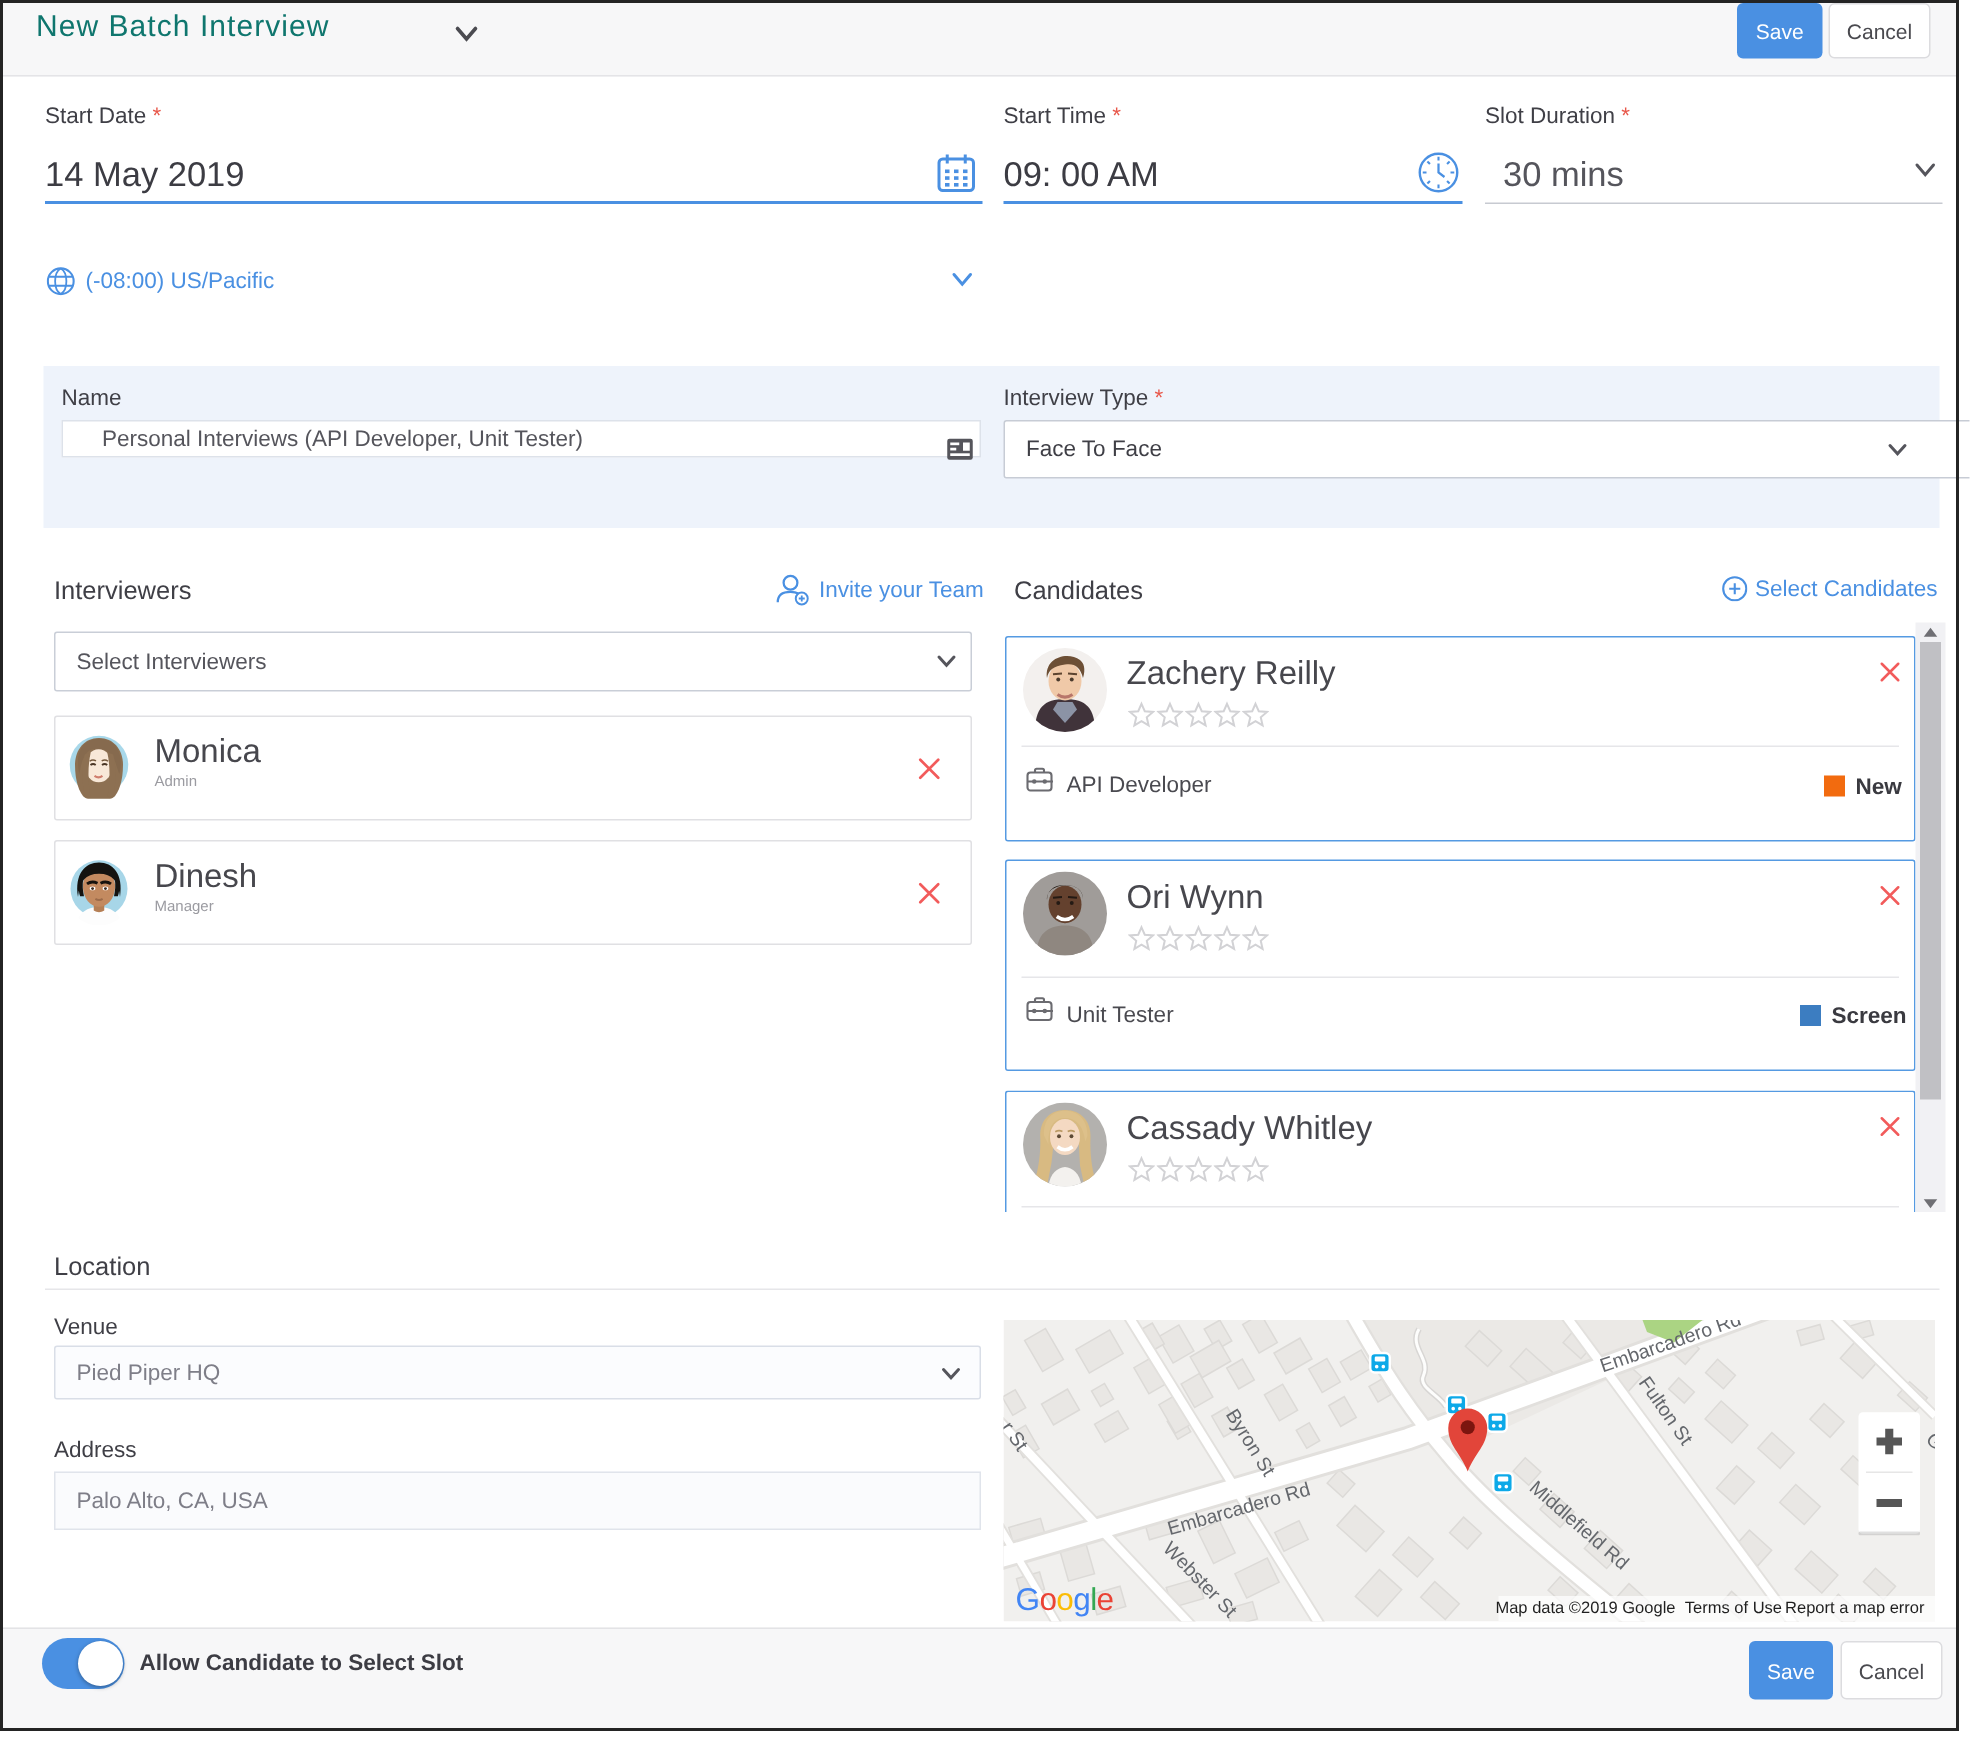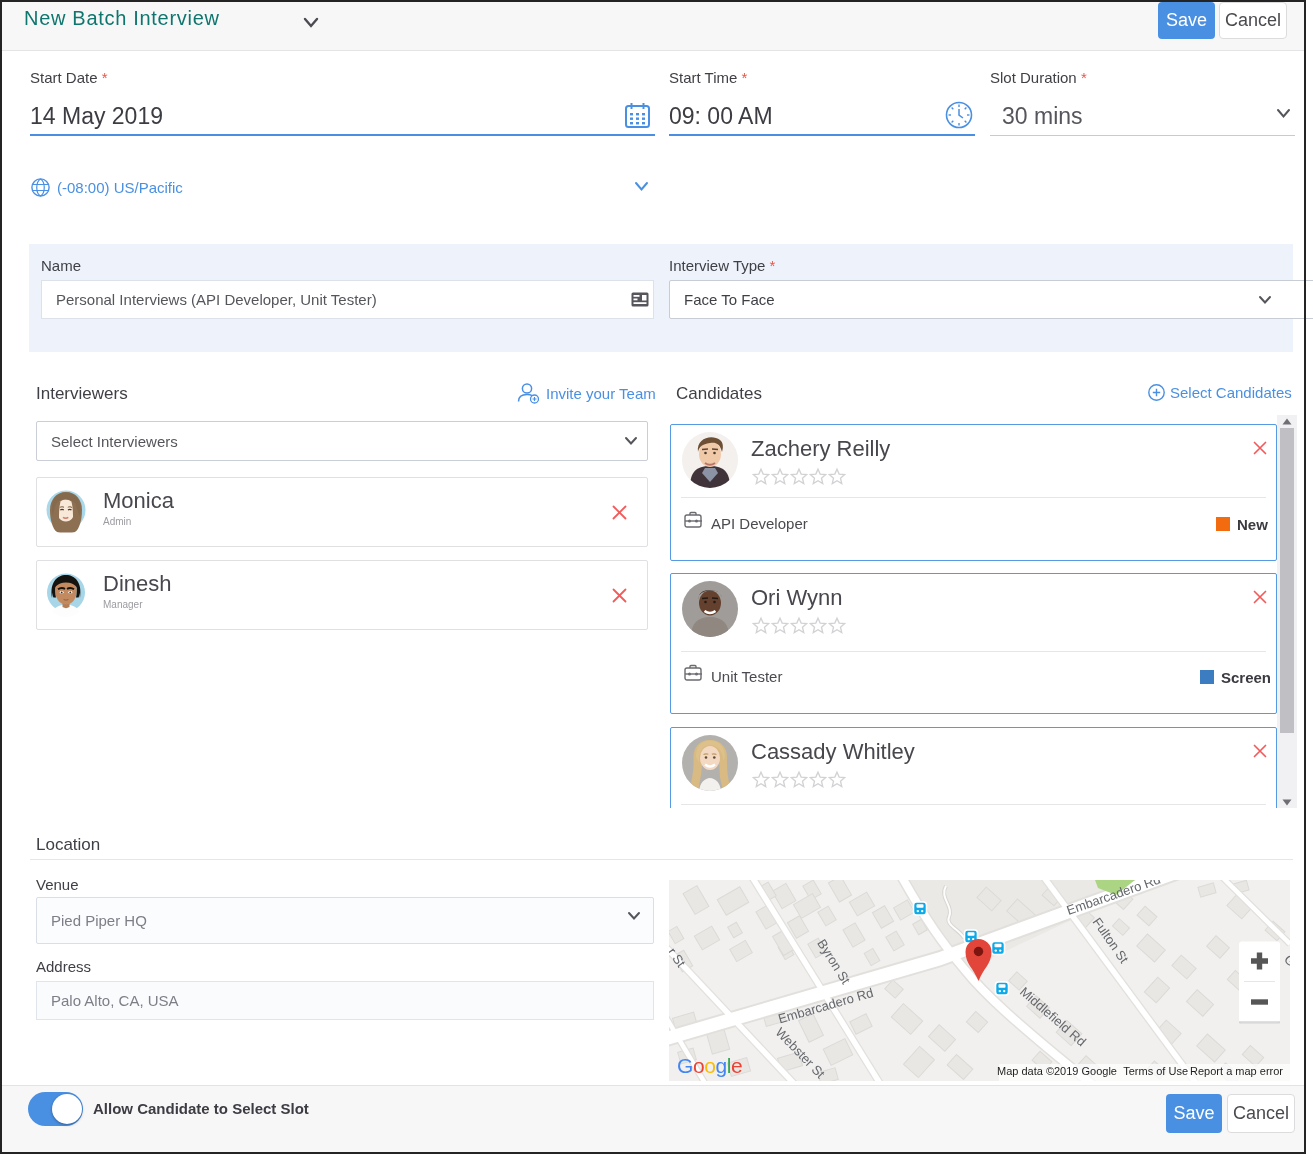--- a/index.html
+++ b/index.html
@@ -1,21 +1,21 @@
 <!DOCTYPE html>
 <html><head>
 <meta charset="utf-8">
 <style>
 *{margin:0;padding:0;box-sizing:border-box}
 body{width:1313px;height:1161px;background:#fff;font-family:"Liberation Sans",sans-serif;position:relative;overflow:hidden}
 .abs{position:absolute}
 .frame{position:absolute;left:0;top:0;width:1306px;height:1154px;border:2px solid #242424;pointer-events:none;z-index:50}
 .topbar{position:absolute;left:2px;top:2px;width:1302px;height:49px;background:#f7f7f8;border-bottom:1px solid #e4e4e7}
 .title{position:absolute;left:24px;top:7px;font-size:20px;letter-spacing:0.7px;color:#0f766e}
-.btn{position:absolute;border-radius:4px;font-size:18px;text-align:right;display:flex;align-items:center;justify-content:center}
+.btn{position:absolute;border-radius:4px;font-size:14px;text-align:right;display:flex;align-items:center;justify-content:center}
 .btn-blue{background:#4a90e2;color:#fff}
 .btn-white{background:#fff;color:#4a4a4f;border:1px solid #dcdcdf}
 .lbl{position:absolute;font-size:15px;font-weight:400;color:#3f3f46}
 .red{color:#e8574a}
 .val{position:absolute;font-size:23px;color:#3c3c43}
 .ul-blue{position:absolute;height:2px;background:#4a90e2}
 .ul-gray{position:absolute;height:1px;background:#c7cad1}
 .band{position:absolute;left:29px;top:244px;width:1264px;height:108px;background:#eef3fb}
 .input{position:absolute;background:#fff;border:1px solid #dde2ea;display:flex;align-items:center;font-size:15px;color:#55555c}
 .select{position:absolute;background:#fff;border:1px solid #c7ccd5;border-radius:2px;display:flex;align-items:center;font-size:15px;color:#3f3f46}
@@ -94,21 +94,21 @@
       <path d="M9.5 1 C4.5 3.8 4.5 15.2 9.5 18 M9.5 1 C14.5 3.8 14.5 15.2 9.5 18 M1.6 6.5 L17.4 6.5 M1.6 12.5 L17.4 12.5" stroke-width="1.2"></path>
     </g>
   </svg>
 <div class="abs" style="left:57px;top:179px;font-size:15px;color:#4a90e2">(-08:00) US/Pacific</div>
 <svg class="abs" style="left:634px;top:181px" width="15" height="11" viewBox="0 0 15 11">
     <path d="M2 2 L7.5 8.5 L13 2" fill="none" stroke="#4a90e2" stroke-width="2" stroke-linecap="round"></path>
   </svg>
 
 <div class="band"></div>
 <div class="lbl" style="left:41px;top:257px">Name</div>
-<div class="input" style="left:41px;top:280px;width:613px;height:39px;padding-left:14px">Personal Interviews (API Developer, Unit Tester)</div>
+<div class="input" style="left:41px;top:280px;width:613px;height:25px;padding-left:26px">Personal Interviews (API Developer, Unit Tester)</div>
 <svg class="abs" style="left:631px;top:292px" width="18" height="15" viewBox="0 0 18 15">
     <rect x="0.5" y="0.5" width="17" height="14" rx="1.5" fill="#55555b"></rect>
     <rect x="2.5" y="3" width="6" height="1.8" fill="#fff"></rect>
     <rect x="2.5" y="6.5" width="4" height="1.8" fill="#fff"></rect>
     <rect x="11" y="3" width="4.5" height="5.5" fill="#fff"></rect>
     <rect x="2.5" y="10.2" width="13" height="1.8" fill="#fff"></rect>
   </svg>
 <div class="lbl" style="left:669px;top:257px">Interview Type <span class="red">*</span></div>
 <div class="select" style="left:669px;top:280px;width:683px;height:39px;padding-left:14px">Face To Face</div>
 <svg class="abs" style="left:1258px;top:295px" width="14" height="10" viewBox="0 0 14 10">
@@ -352,21 +352,21 @@
     <path d="M5 0.5 L9.5 6.5 L0.5 6.5 Z" fill="#6f6f74"></path>
   </svg>
 <div class="abs" style="left:1280px;top:428px;width:14px;height:305px;background:#c0c0c4"></div>
 <svg class="abs" style="left:1282px;top:799px" width="10" height="7" viewBox="0 0 10 7">
     <path d="M5 6.5 L9.5 0.5 L0.5 0.5 Z" fill="#6f6f74"></path>
   </svg>
 
 <div class="abs" style="left:30px;top:859px;width:1263px;height:1px;background:#e6e6e9"></div>
 <div class="sec-title" style="left:36px;top:835px">Location</div>
 <div class="lbl" style="left:36px;top:876px">Venue</div>
-<div class="select" style="left:36px;top:897px;width:618px;height:47px;padding-left:14px;background:#fbfcfe;border-color:#d9dee7;color:#7e7e88">Pied Piper HQ</div>
+<div class="select" style="left:36px;top:897px;width:618px;height:36px;padding-left:14px;background:#fbfcfe;border-color:#d9dee7;color:#7e7e88">Pied Piper HQ</div>
 <svg class="abs" style="left:627px;top:911px" width="14" height="10" viewBox="0 0 14 10">
     <path d="M2 2 L7 7.5 L12 2" fill="none" stroke="#55555c" stroke-width="2" stroke-linecap="round"></path>
   </svg>
 <div class="lbl" style="left:36px;top:958px">Address</div>
 <div class="input" style="left:36px;top:981px;width:618px;height:39px;padding-left:14px;background:#fafbfd;border-color:#e0e4eb;color:#7e7e88">Palo Alto, CA, USA</div>
 
 <div class="footer"></div>
 <div class="abs" style="left:28px;top:1092px;width:55px;height:34px;border-radius:17px;background:#4a90e2"></div>
 <div class="abs" style="left:52px;top:1094px;width:30px;height:30px;border-radius:50%;background:#fff;box-shadow:0 1px 3px rgba(0,0,0,.35)"></div>
 <div class="abs" style="left:93px;top:1100px;font-size:15px;font-weight:700;color:#3c3c43">Allow Candidate to Select Slot</div>

